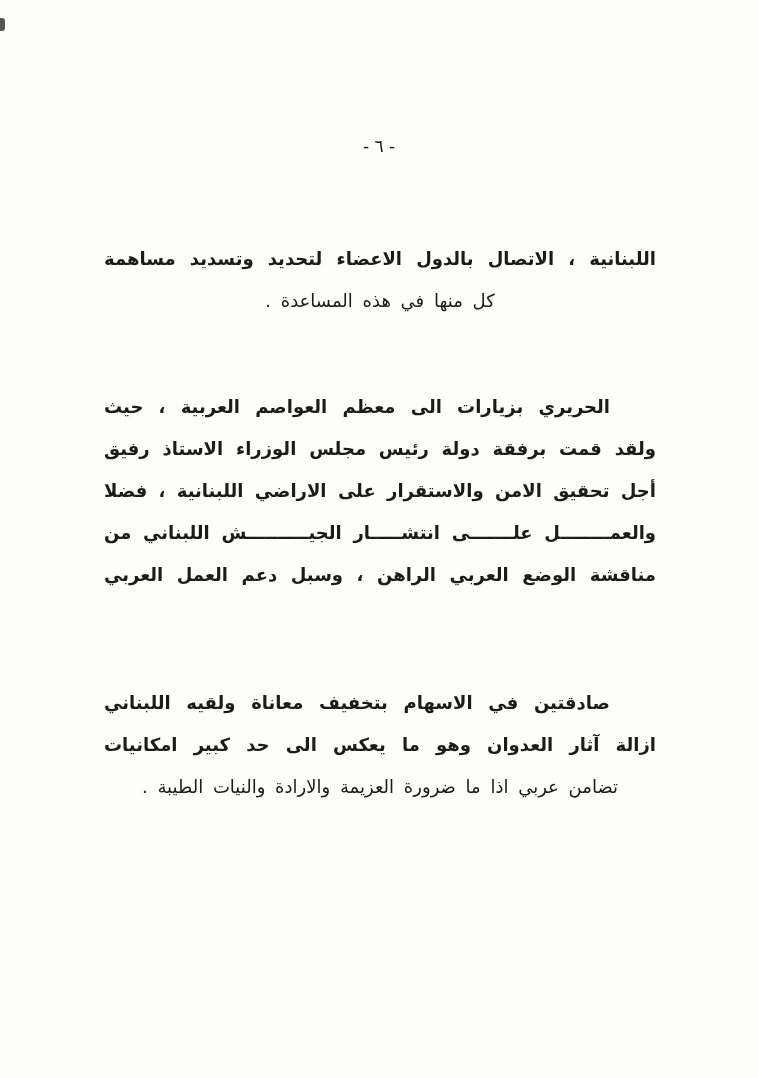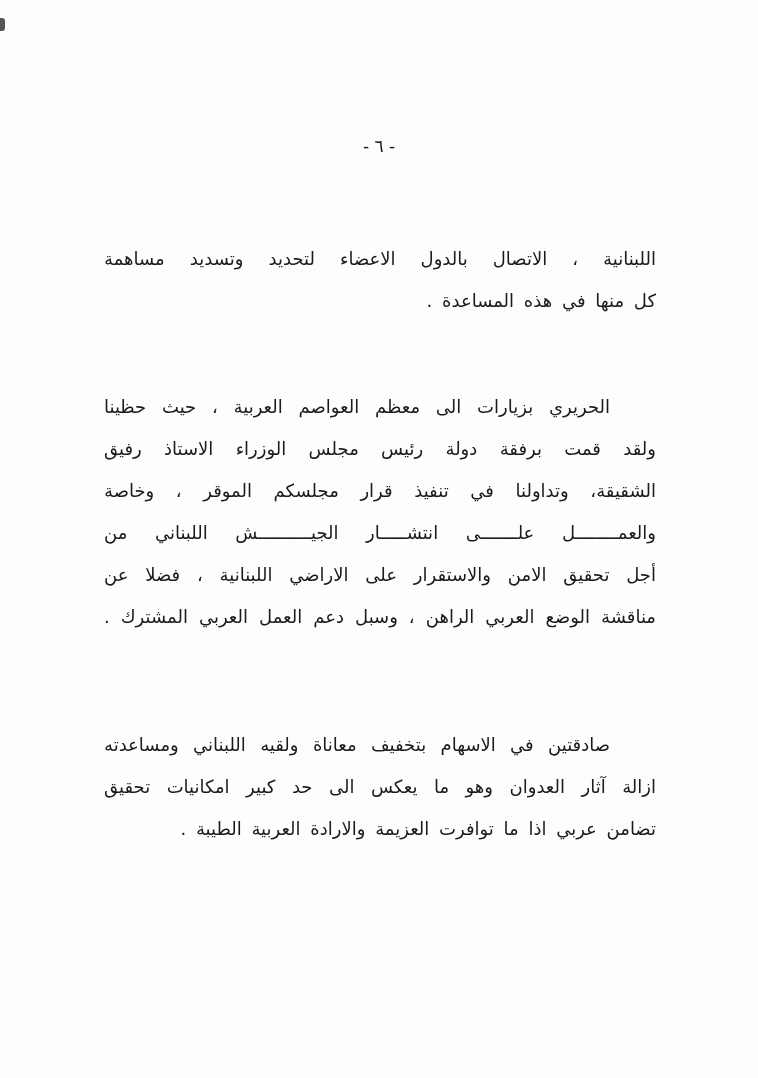--- a/index.html
+++ b/index.html
@@ -49,49 +49,49 @@
 
 .paragraph { margin: 0; }
 .paragraph + .paragraph { margin-top: 64px; }
 .paragraph:nth-child(3) { margin-top: 86px; }
 
 .paragraph:nth-child(n+2) .line:first-child { text-indent: 46px; }
 
 .line {
   line-height: 42px;
   height: 42px;
-  text-align: right;
+  text-align: center;
   word-spacing: 4px;
   white-space: nowrap;
 }
 .line.justify {
   white-space: normal;
   text-align: justify;
   text-align-last: justify;
   overflow: hidden;
+  font-weight: bold;
 }
 </style>
 </head>
 <body>
 
 <div class="page">
   <div class="scan-mark"></div>
   <div class="page-number">- ٦ -</div>
   <div class="text-body">
       <div class="paragraph">
         <div class="line justify">اللبنانية ، الاتصال بالدول الاعضاء لتحديد وتسديد مساهمة</div>
         <div class="line">كل منها في هذه المساعدة .</div>
       </div>
       <div class="paragraph">
         <div class="line justify">الحريري بزيارات الى معظم العواصم العربية ، حيث حظينا</div>
         <div class="line justify">ولقد قمت برفقة دولة رئيس مجلس الوزراء الاستاذ رفيق</div>
-        <div class="line justify">الشقيقة، وتداولنا في تنفيذ قرار مجلسكم الموقر ، وخاصة</div>
+        <div class="line justify">أجل تحقيق الامن والاستقرار على الاراضي اللبنانية ، فضلا عن</div>
         <div class="line justify">والعمــــــــل علـــــــى انتشـــــار الجيــــــــــش اللبناني من</div>
-        <div class="line justify">أجل تحقيق الامن والاستقرار على الاراضي اللبنانية ، فضلا عن</div>
         <div class="line justify">مناقشة الوضع العربي الراهن ، وسبل دعم العمل العربي المشترك .</div>
       </div>
       <div class="paragraph">
         <div class="line justify">صادقتين في الاسهام بتخفيف معاناة ولقيه اللبناني ومساعدته على</div>
         <div class="line justify">ازالة آثار العدوان وهو ما يعكس الى حد كبير امكانيات تحقيق</div>
-        <div class="line">تضامن عربي اذا ما توافرت العزيمة والارادة العربية الطيبة .</div>
+        <div class="line">تضامن عربي اذا ما ضرورة العزيمة والارادة والنيات الطيبة .</div>
       </div>
     </div>
 </div>
 
 </body></html>

